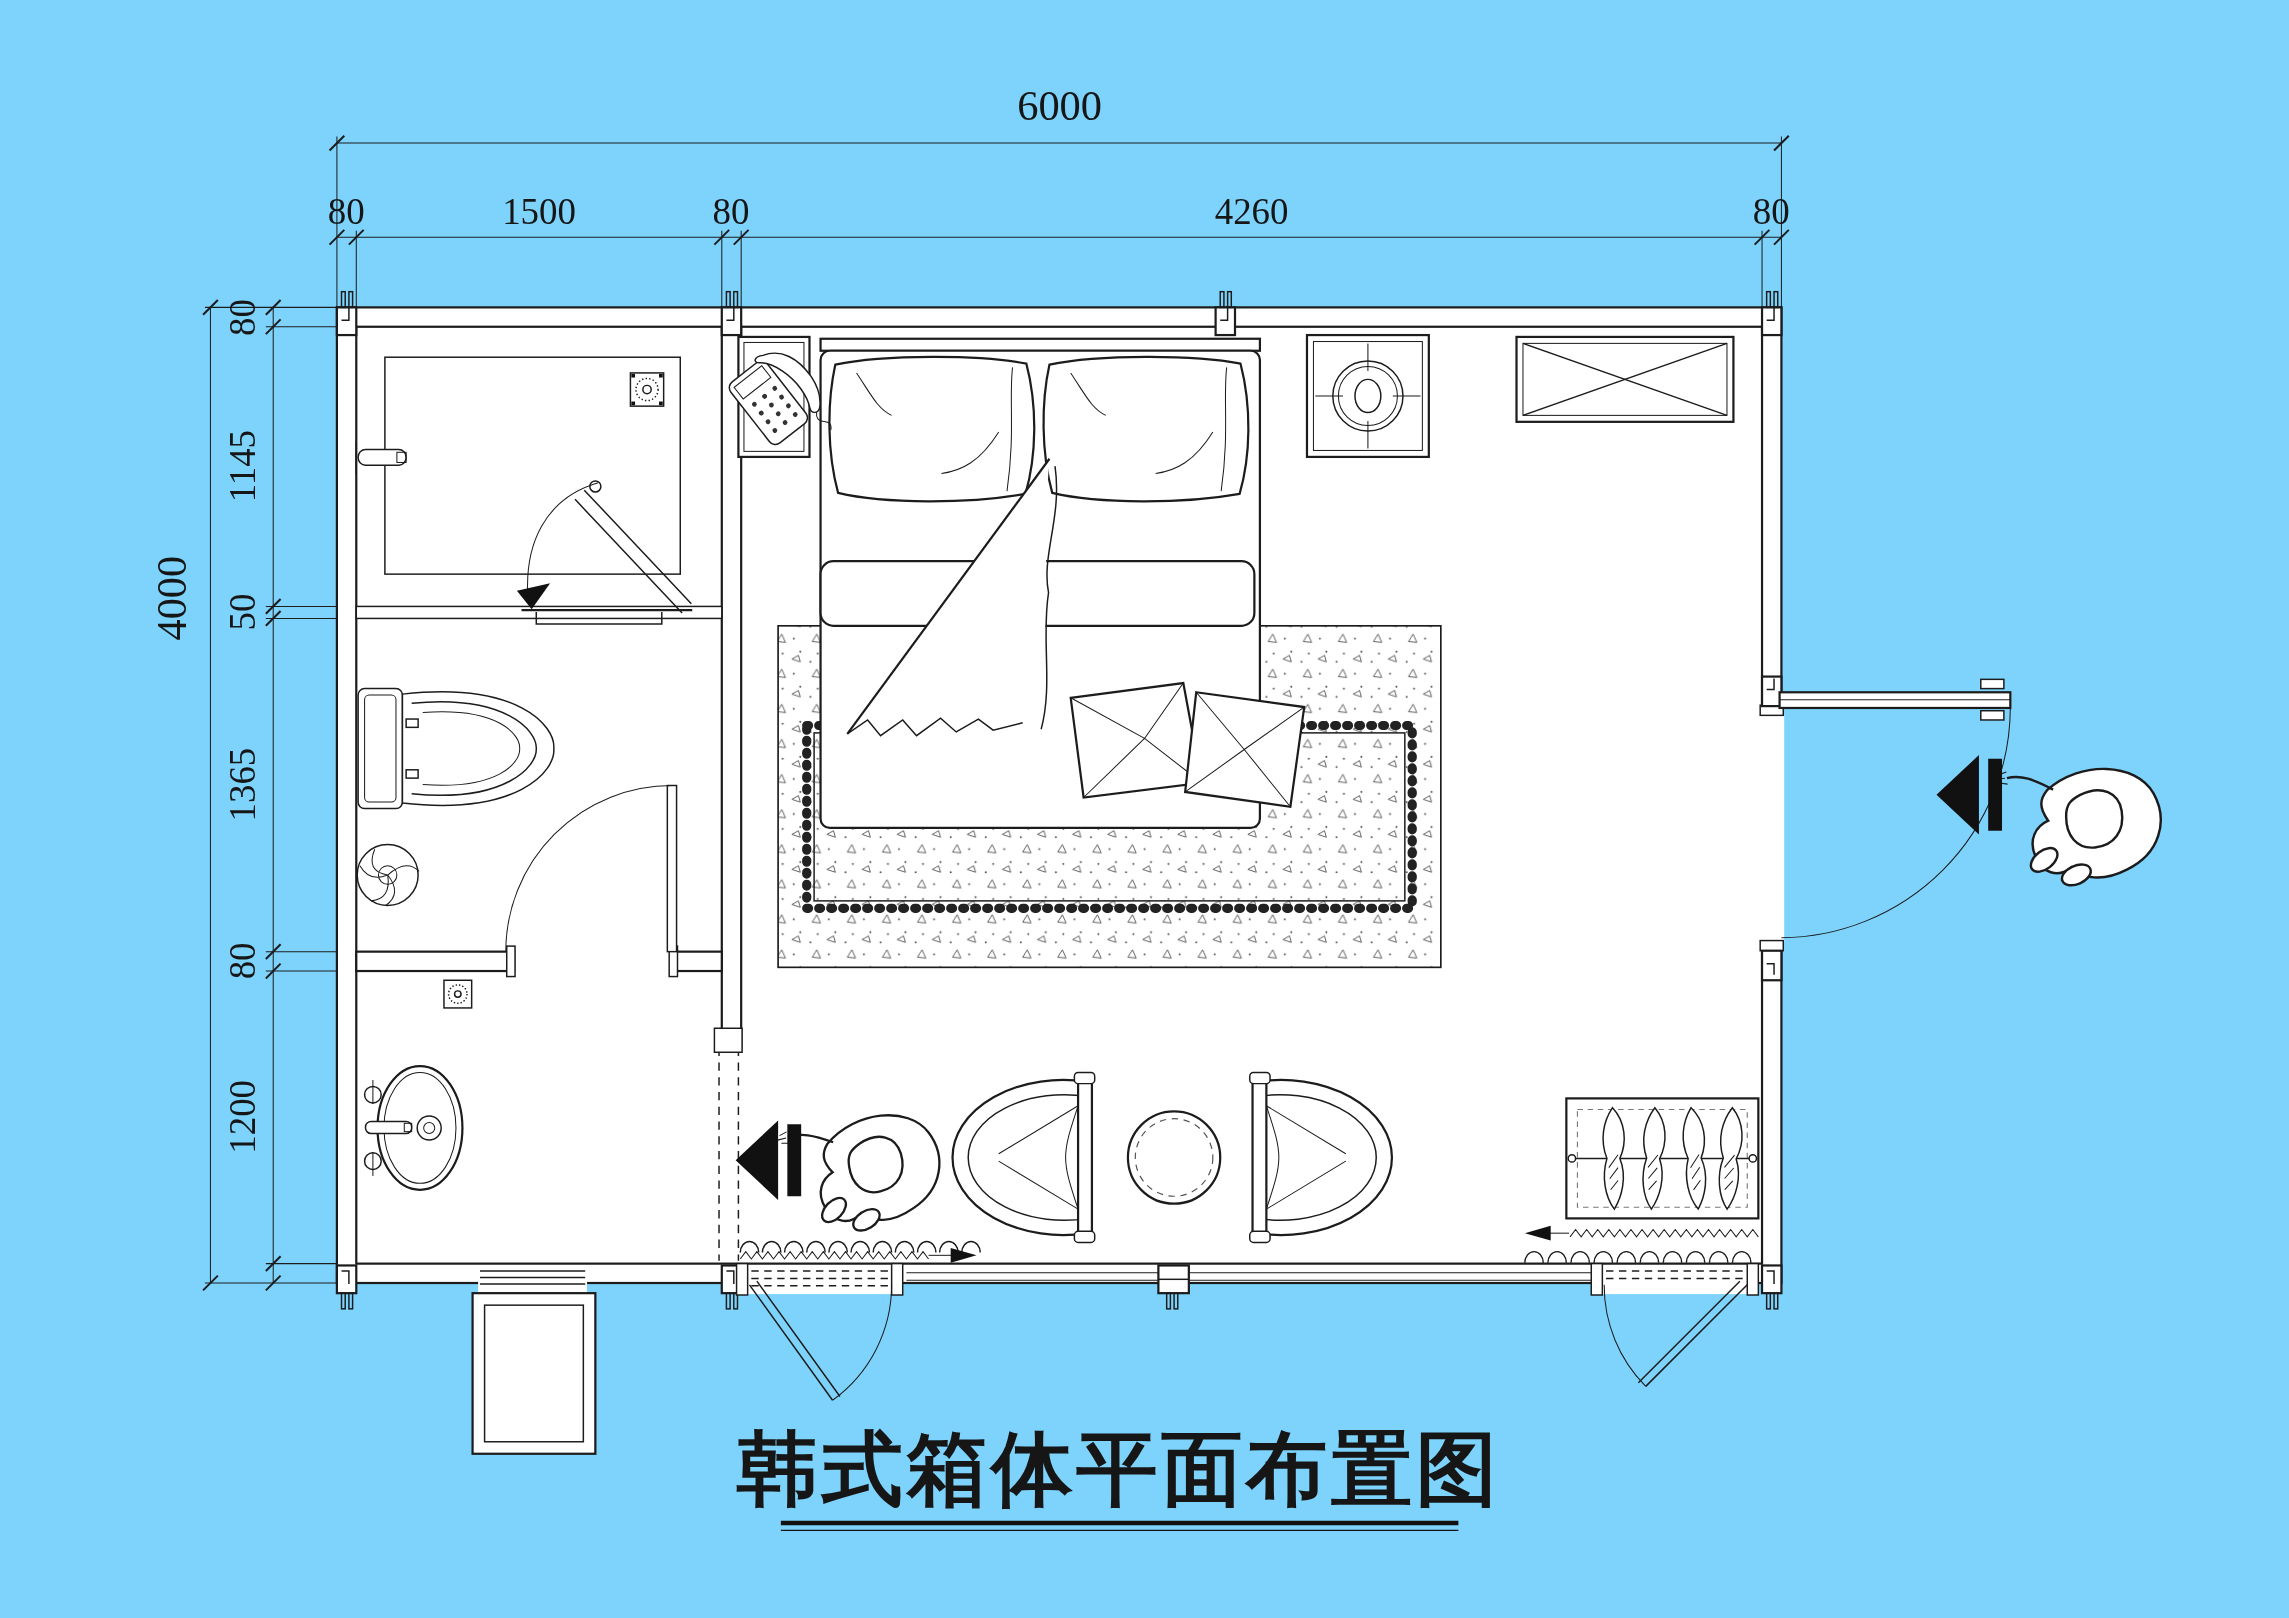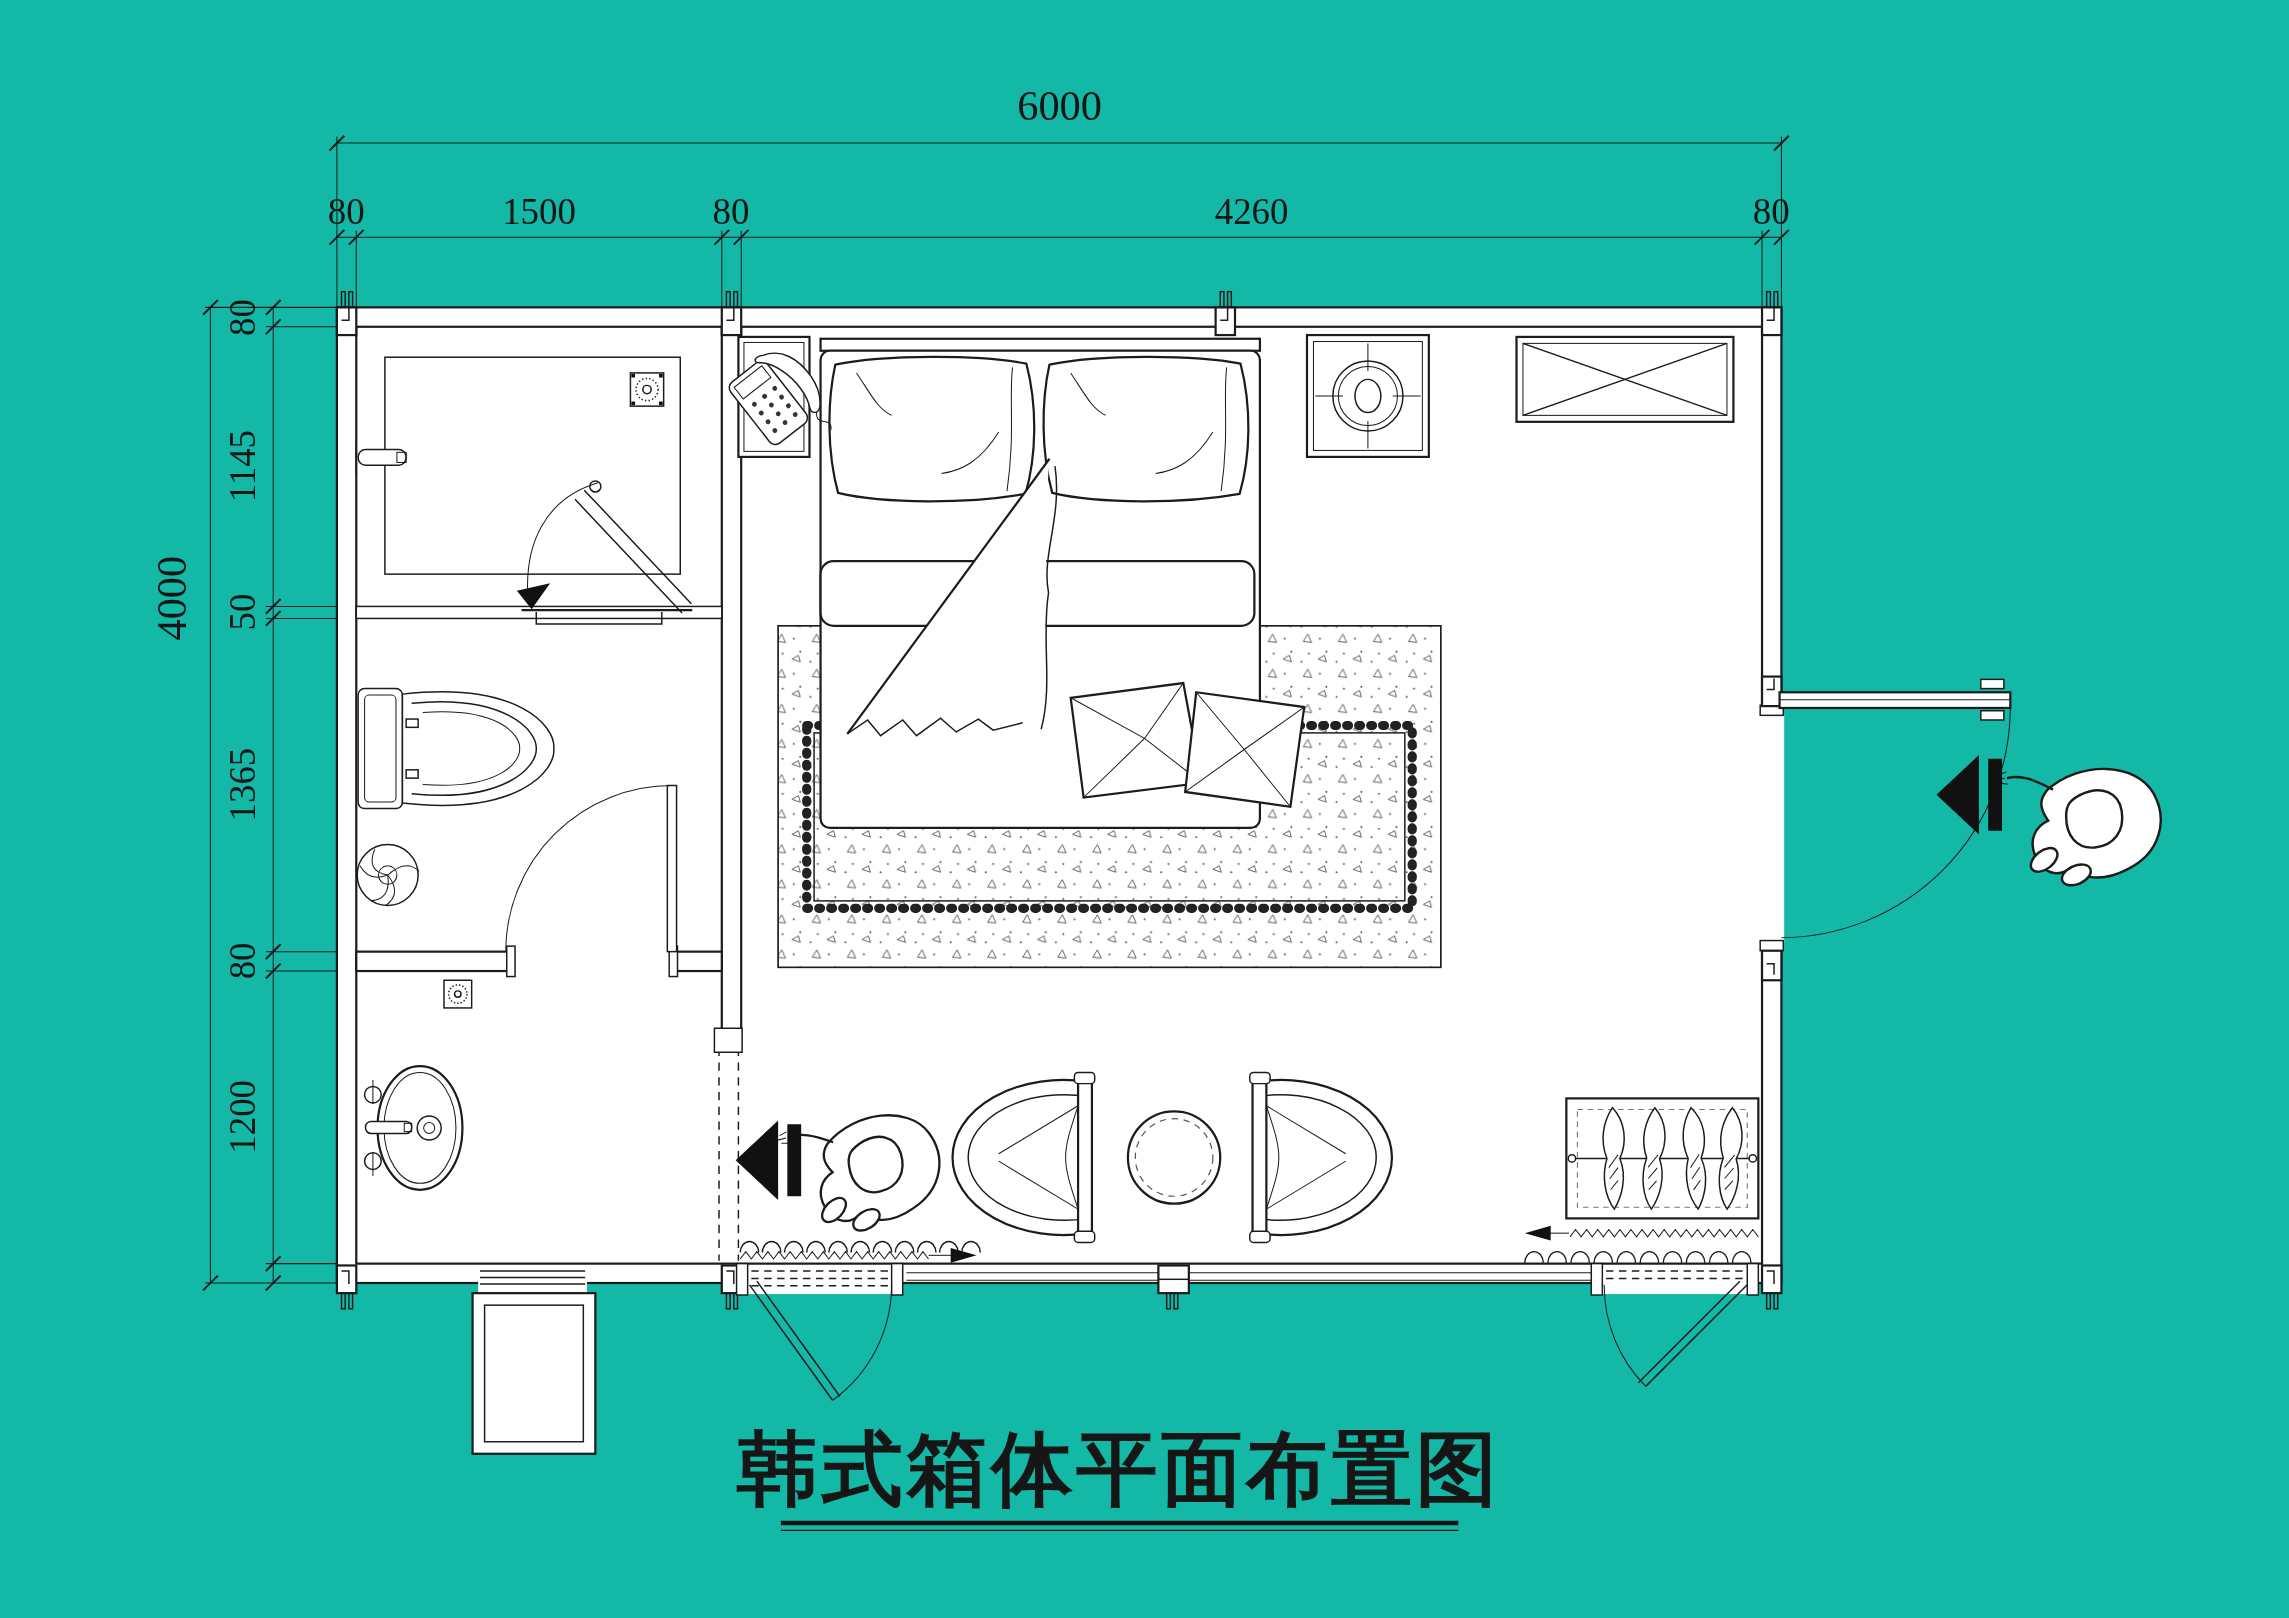--- a/index.html
+++ b/index.html
@@ -1,16 +1,16 @@
 <!DOCTYPE html>
 <html style="font-size:14.8px"><head>
 <meta charset="utf-8">
 <style>
   html,body{margin:0;padding:0;background:#fff;}
-  .stage{position:relative;width:2290px;height:1619px;background:#14b8a6;overflow:hidden;}
+  .stage{position:relative;width:2290px;height:1619px;background:#7dd3fc;overflow:hidden;}
   svg{position:absolute;left:0;top:0;}
   .ln{stroke:#1c1c1c;fill:none;stroke-width:1.6;}
   .ln2{stroke:#1c1c1c;fill:none;stroke-width:2.4;}
   .thin{stroke:#1c1c1c;fill:none;stroke-width:1.1;}
   .wh{fill:#ffffff;}
   .blk{fill:#111;stroke:none;}
   .tick{stroke:#1c1c1c;stroke-width:2.2;}
   text{fill:#161616;font-family:"Liberation Serif",serif;}
   .dim{font-size:40px;text-anchor:middle;}
   .dimL{font-size:46px;text-anchor:middle;}

